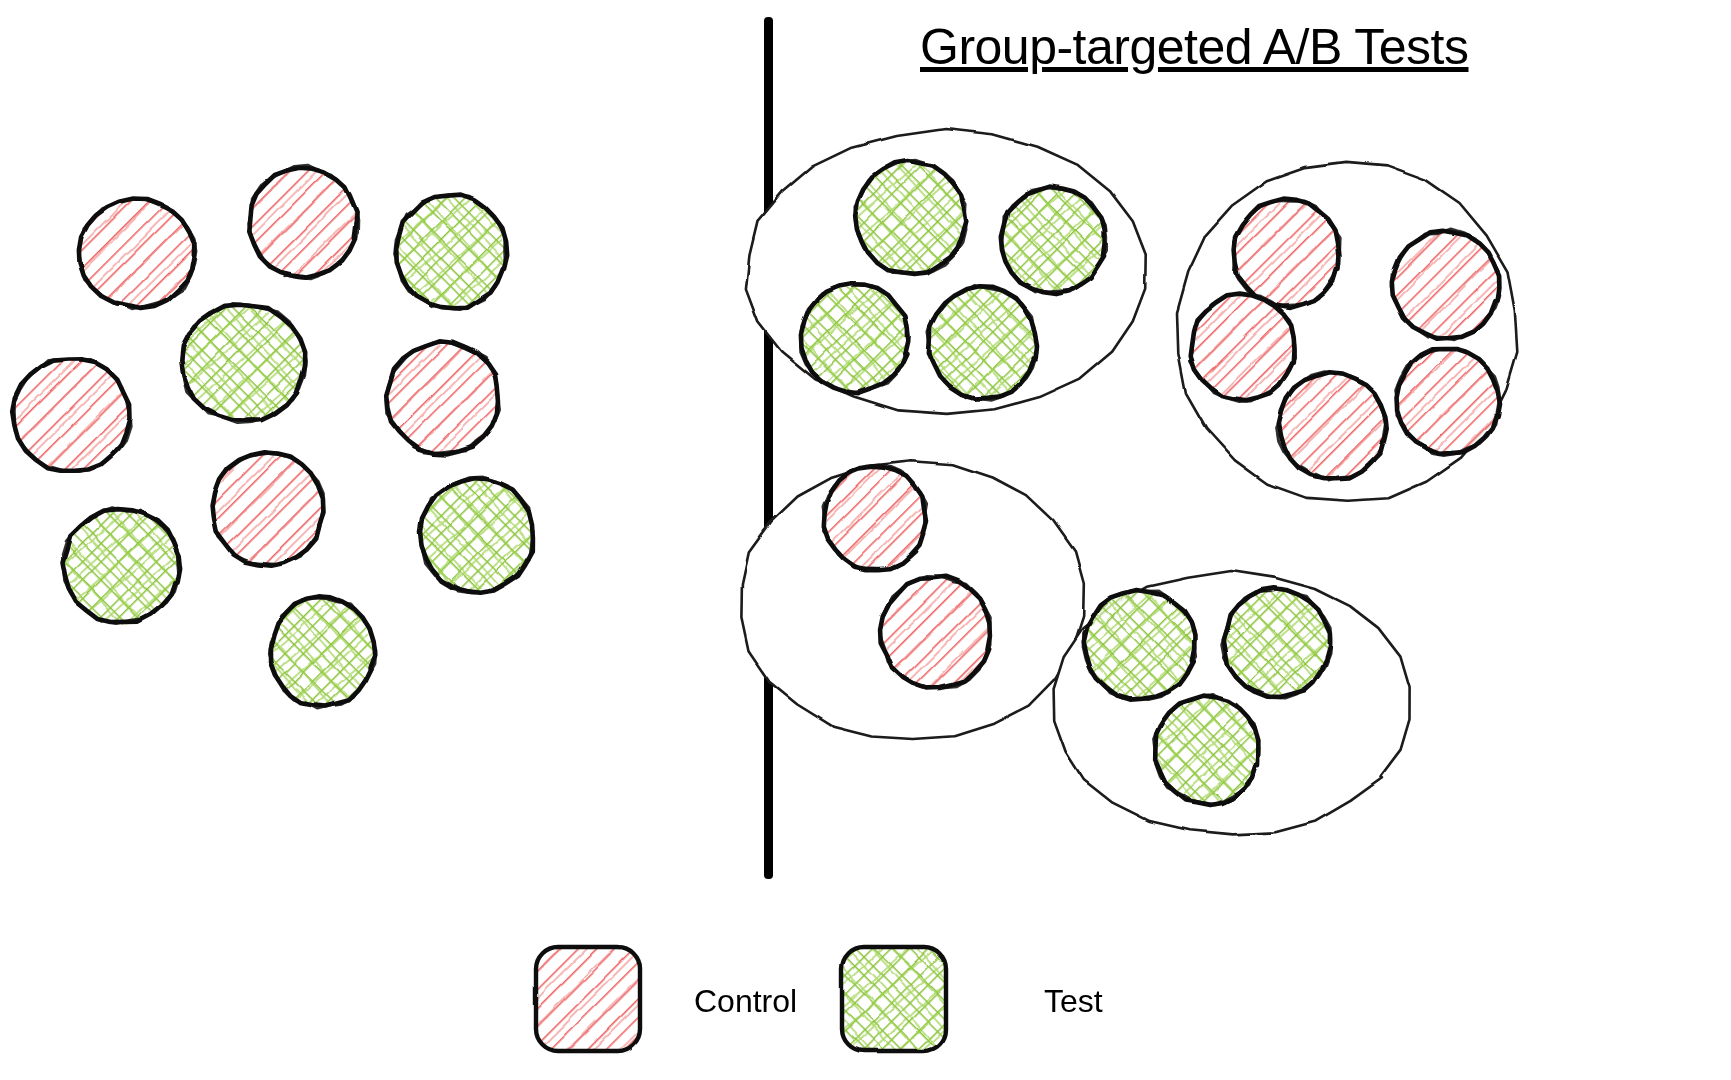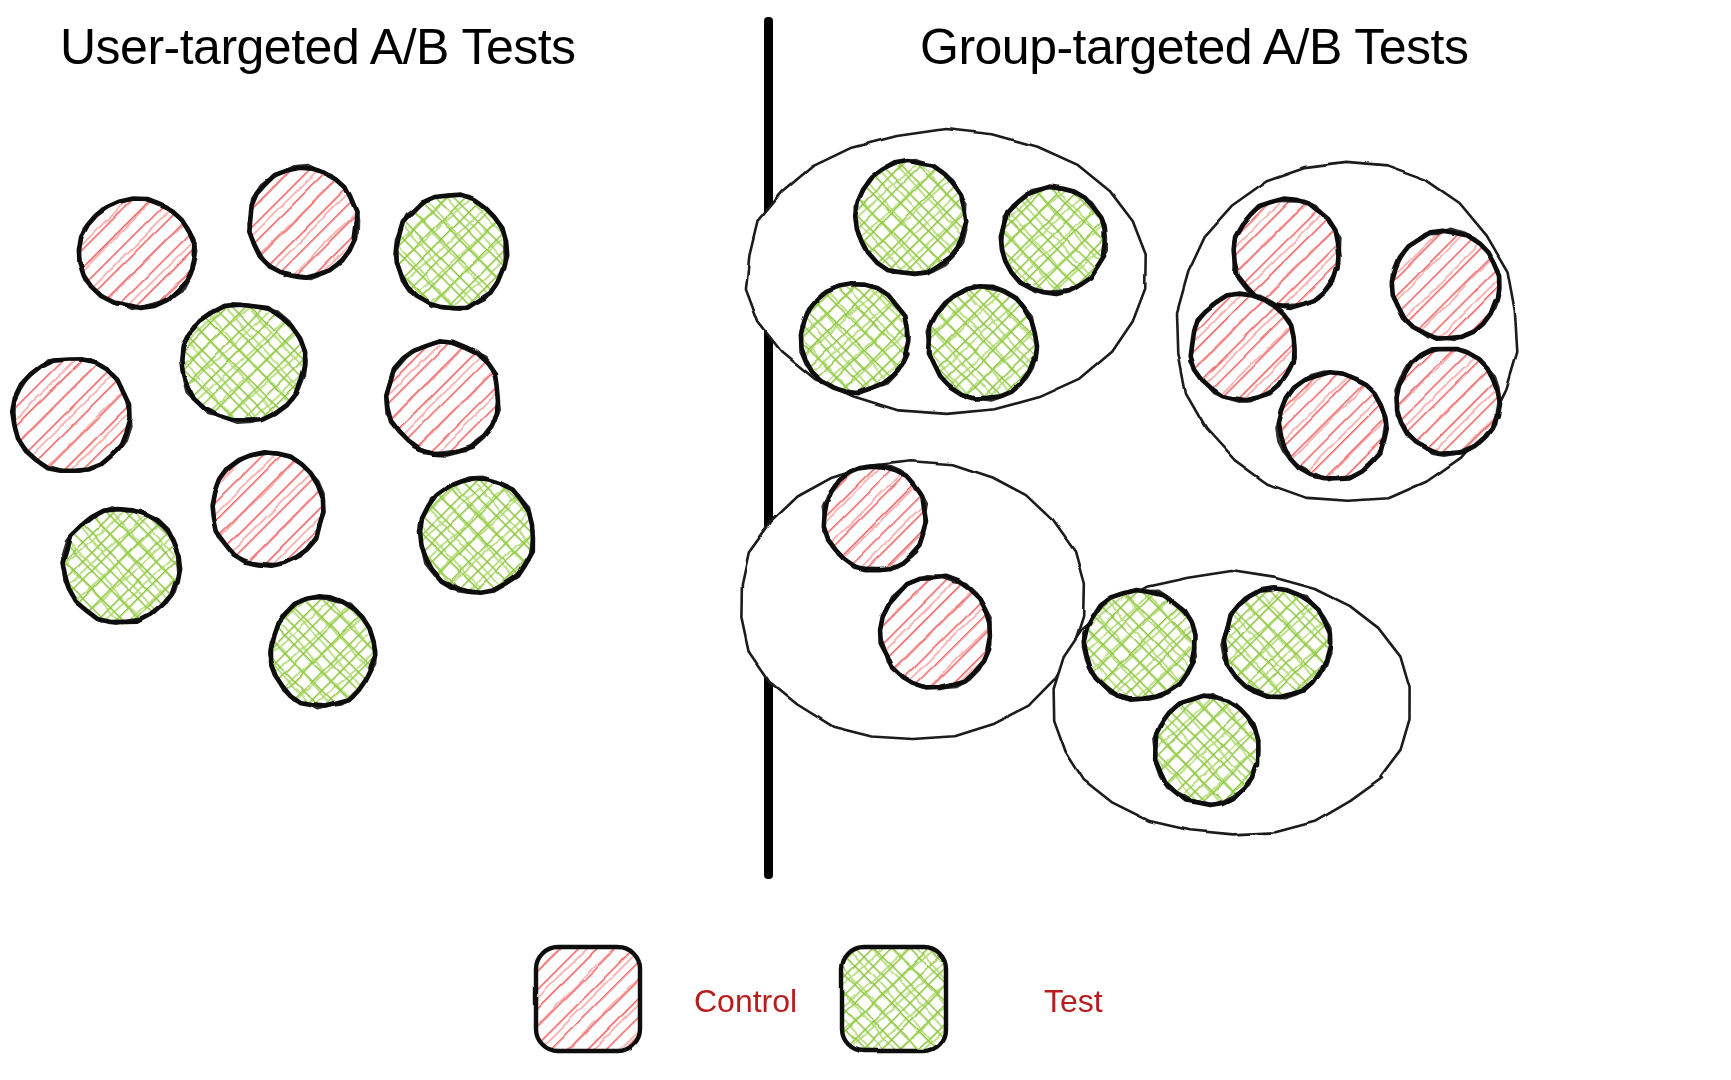--- a/index.html
+++ b/index.html
@@ -17,49 +17,48 @@
   }
   .title {
     position: absolute;
     font-size: 50px;
     font-weight: 400;
     color: #000000;
     white-space: nowrap;
     letter-spacing: -0.5px;
   }
   #title-left  { left: 60px;  top: 18px; }
-  #title-right { left: 920px; top: 18px; }
+  #title-right { left: 920px; top: 18px; text-decoration: underline; }
 
   #divider {
     position: absolute;
     left: 764px;
     top: 17px;
     width: 9px;
     height: 862px;
     background: #000000;
     border-radius: 4px;
   }
 
   .legend-label {
     position: absolute;
     font-size: 32px;
-    color: #b91c1c;
+    color: #000000;
     white-space: nowrap;
   }
   #legend-control-label { left: 694px; top: 983px; }
   #legend-test-label    { left: 1044px; top: 983px; }
 
   svg { display: block; position: absolute; left: 0; top: 0; }
 </style>
 </head>
 <body>
 
 <div id="page">
 
-  <div class="title" id="title-left">User-targeted A/B Tests</div>
 
   <div class="title" id="title-right">Group-targeted A/B Tests</div>
 
   <div id="divider"></div>
 
   <svg id="diagram" width="1731" height="1080">
     <defs>
       <pattern id="hatch-control" width="13" height="13" patternTransform="rotate(45)" patternUnits="userSpaceOnUse">
         <rect width="13" height="13" fill="#ffffff"></rect>
         <line x1="0" y1="0" x2="0" y2="13" stroke="#ef5f5f" stroke-width="3.2"></line>

